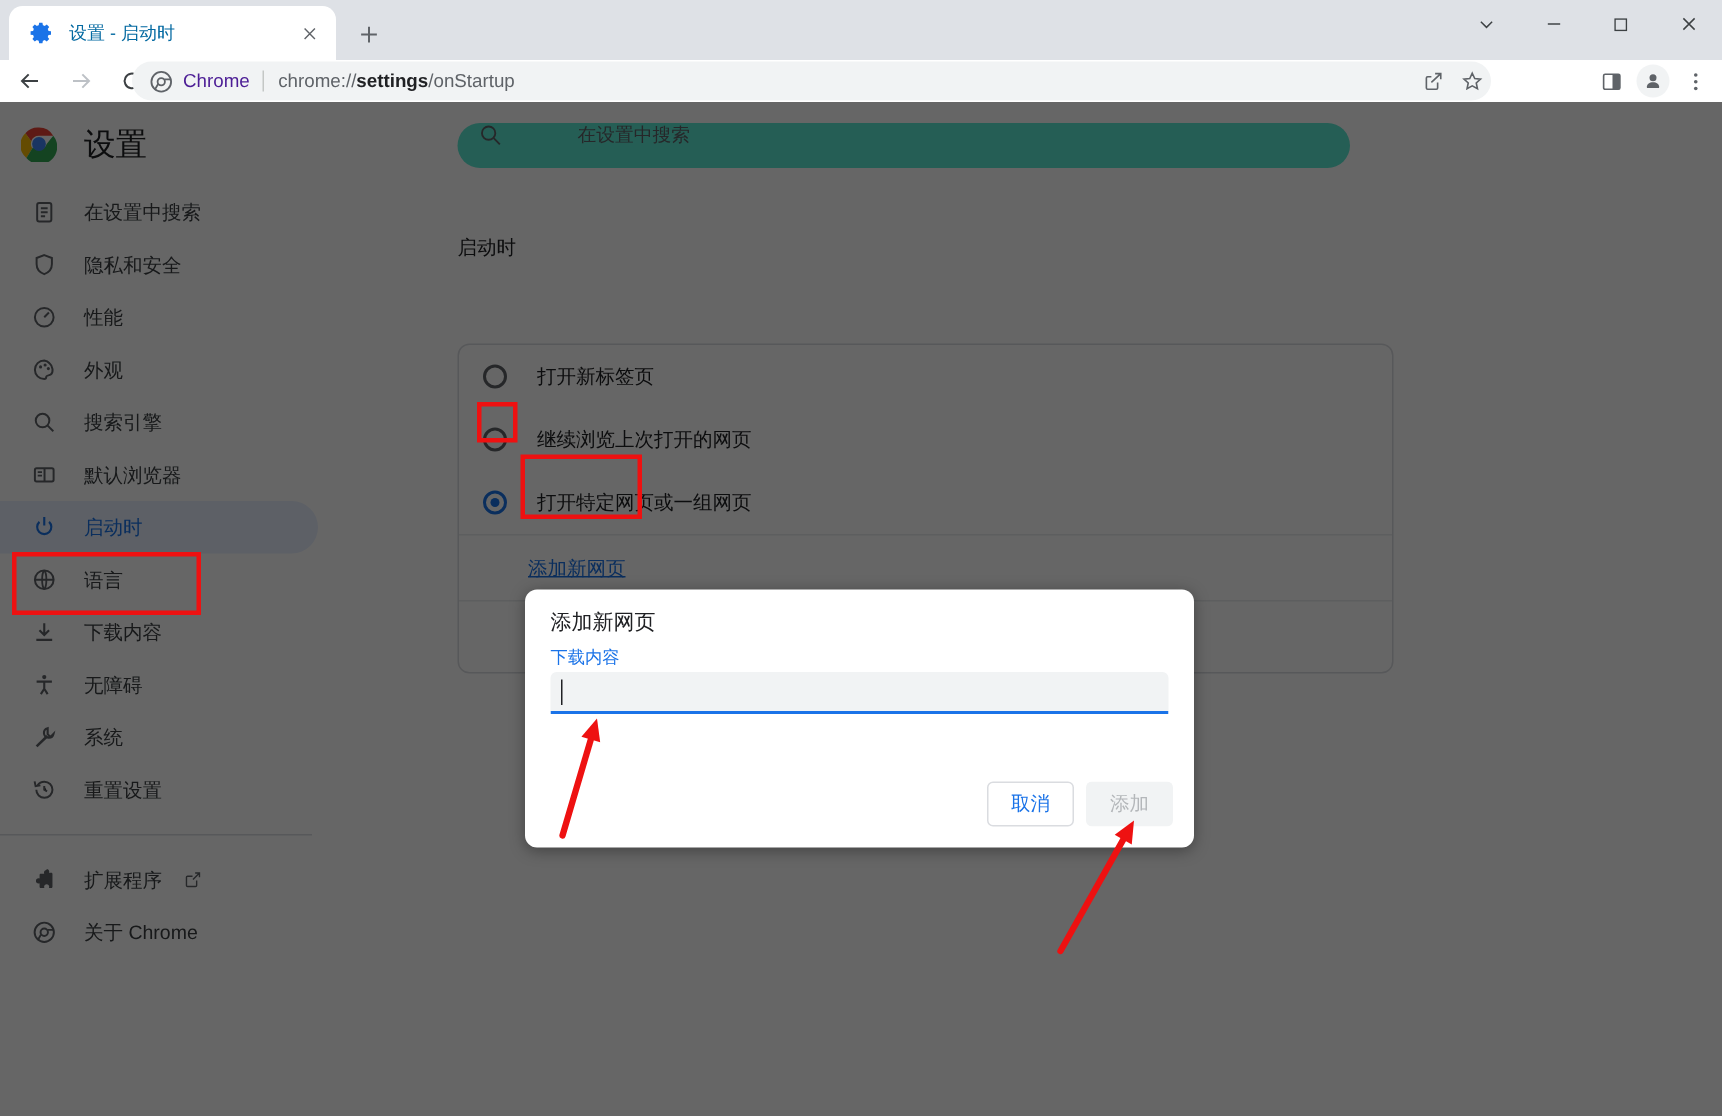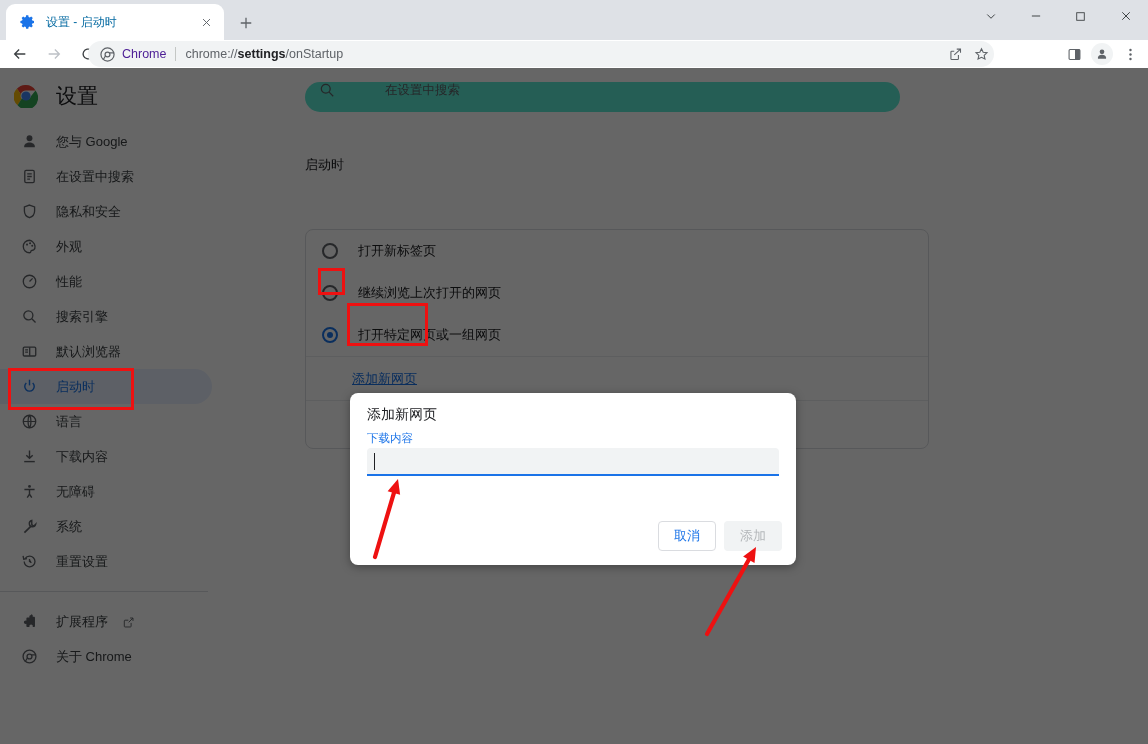--- a/index.html
+++ b/index.html
@@ -364,62 +364,53 @@
         </span>
         <span class="search-ph">在设置中搜索</span>
       </div>
     </div>
 
     <div class="sidebar">
       <div id="nav-main">
           <div class="nav-item">
             <span class="ic">
               <svg viewBox="0 0 18 18" width="17" height="17">
-                <circle cx="9" cy="5.6" r="3.1" fill="currentColor"></circle>
-                <path fill="currentColor" d="M9 10c-3.1 0-5.6 1.8-5.6 3.9V15h11.2v-1.1C14.6 11.8 12.1 10 9 10z"></path>
-              </svg>
-            </span>
-            <span class="lb">您与 Google</span>
-          </div>
-          <div class="nav-item">
-            <span class="ic">
-              <svg viewBox="0 0 18 18" width="17" height="17">
                 <rect x="4" y="2.5" width="10" height="13" rx="1.4" stroke="currentColor" stroke-width="1.4" fill="none"></rect>
                 <path stroke="currentColor" stroke-width="1.4" d="M6.6 6.2h4.8M6.6 9h4.8M6.6 11.8h3"></path>
               </svg>
             </span>
             <span class="lb">在设置中搜索</span>
           </div>
           <div class="nav-item">
             <span class="ic">
               <svg viewBox="0 0 18 18" width="17" height="17">
                 <path stroke="currentColor" stroke-width="1.4" fill="none" d="M9 2.2l5.4 2v4.3c0 3.3-2.2 6-5.4 7.1-3.2-1.1-5.4-3.8-5.4-7.1V4.2z"></path>
               </svg>
             </span>
             <span class="lb">隐私和安全</span>
+          </div>
+          <div class="nav-item">
+            <span class="ic">
+              <svg viewBox="0 0 18 18" width="17" height="17">
+                <circle cx="9" cy="9" r="6.6" stroke="currentColor" stroke-width="1.4" fill="none"></circle>
+                <path stroke="currentColor" stroke-width="1.4" d="M9 9l3.3-3.3"></path>
+              </svg>
+            </span>
+            <span class="lb">性能</span>
           </div>
           <div class="nav-item">
             <span class="ic">
               <svg viewBox="0 0 18 18" width="17" height="17">
                 <path stroke="currentColor" stroke-width="1.4" fill="none" d="M9 2.4a6.6 6.6 0 000 13.2c1 0 1.4-.7 1.4-1.4 0-1.5 2-.9 3.2-1.8 2-1.5 1.6-6-.9-8A6.6 6.6 0 009 2.4z"></path>
                 <circle cx="6.4" cy="7" r="1.1" fill="currentColor"></circle>
                 <circle cx="9.6" cy="5.6" r="1.1" fill="currentColor"></circle>
                 <circle cx="11.9" cy="8.2" r="1.1" fill="currentColor"></circle>
               </svg>
             </span>
             <span class="lb">外观</span>
-          </div>
-          <div class="nav-item">
-            <span class="ic">
-              <svg viewBox="0 0 18 18" width="17" height="17">
-                <circle cx="9" cy="9" r="6.6" stroke="currentColor" stroke-width="1.4" fill="none"></circle>
-                <path stroke="currentColor" stroke-width="1.4" d="M9 9l3.3-3.3"></path>
-              </svg>
-            </span>
-            <span class="lb">性能</span>
           </div>
           <div class="nav-item">
             <span class="ic">
               <svg viewBox="0 0 18 18" width="17" height="17">
                 <circle cx="7.8" cy="7.8" r="4.8" stroke="currentColor" stroke-width="1.4" fill="none"></circle>
                 <path stroke="currentColor" stroke-width="1.4" d="M11.4 11.4L15.4 15.4"></path>
               </svg>
             </span>
             <span class="lb">搜索引擎</span>
           </div>

